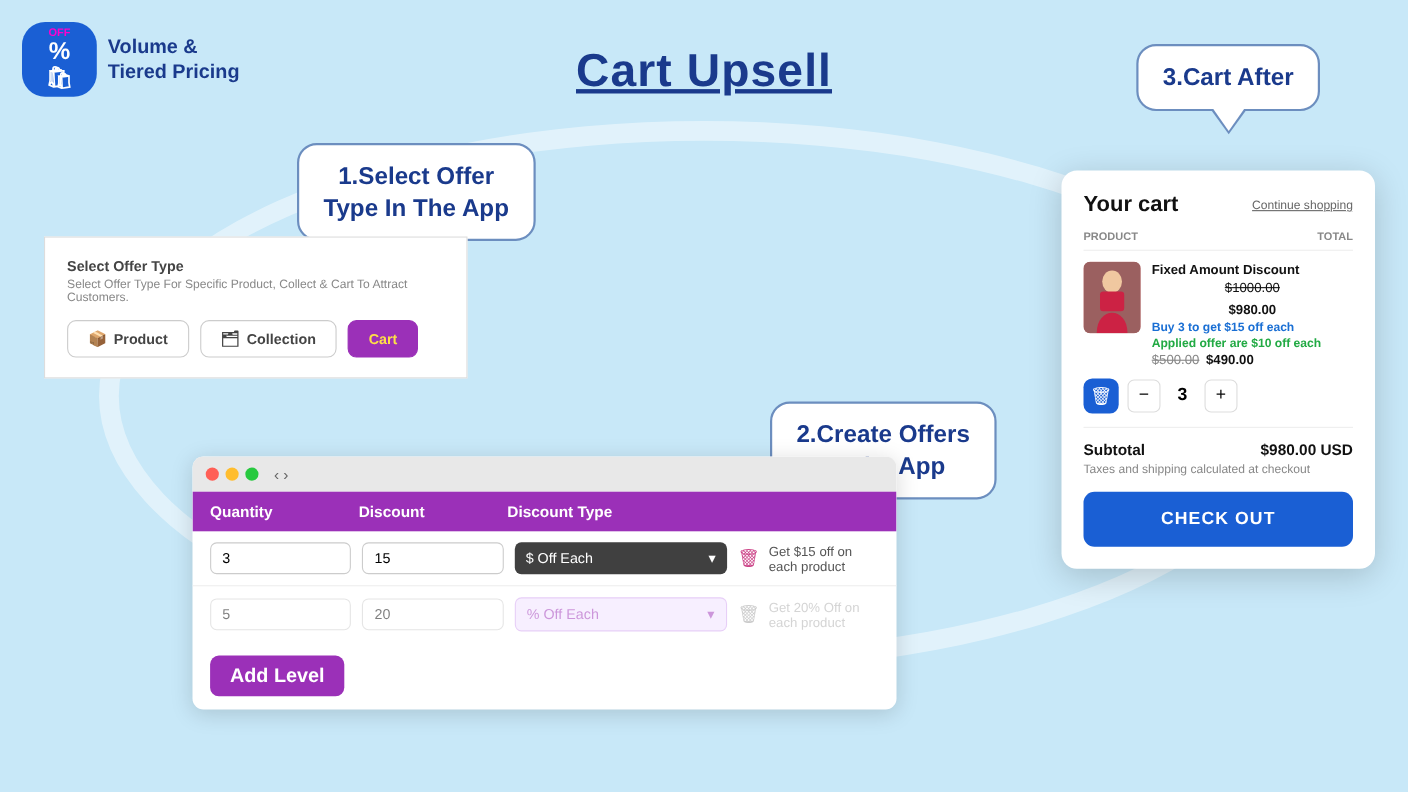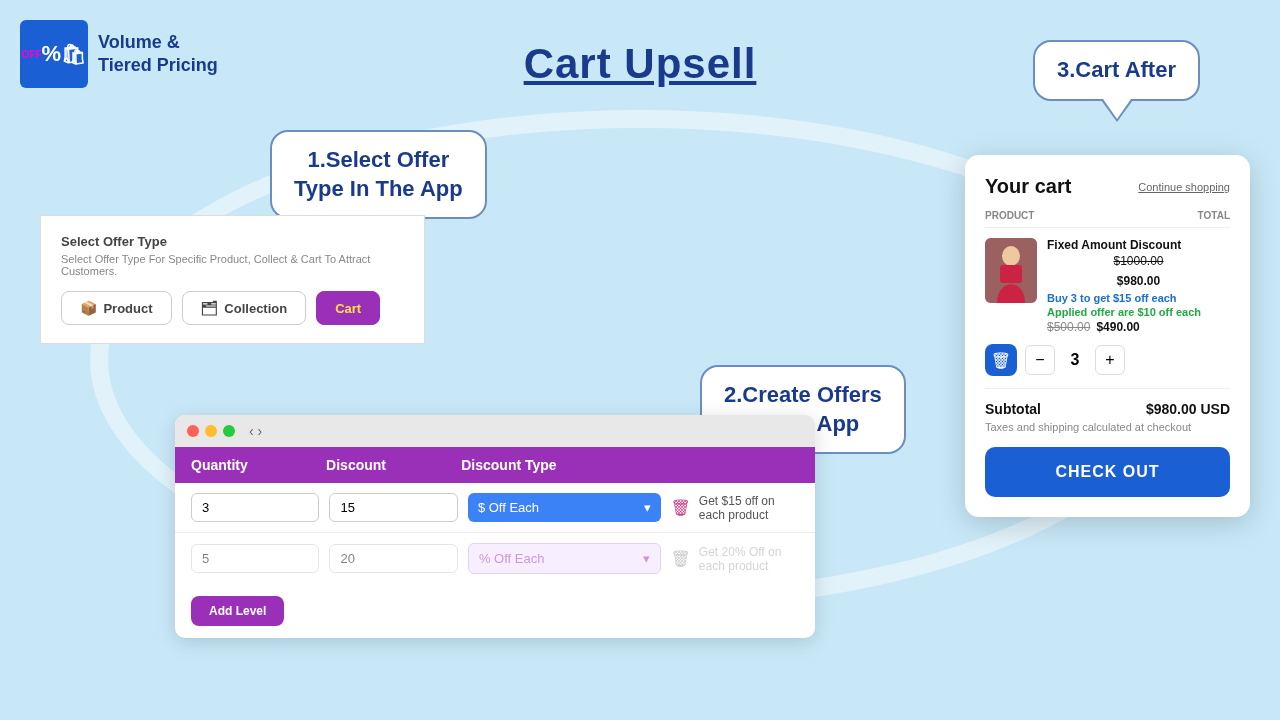--- a/index.html
+++ b/index.html
@@ -32,25 +32,25 @@
       left: 20px;
       display: flex;
       align-items: center;
       gap: 10px;
       z-index: 10;
     }
     .logo-icon {
       width: 68px;
       height: 68px;
       background: #1a5fd4;
-      border-radius: 6px;
+      border-radius: 21px;
       display: flex;
       align-items: center;
       justify-content: center;
-      flex-direction: row;
+      flex-direction: column;
       color: white;
       font-size: 10px;
       font-weight: 900;
       position: relative;
     }
     .logo-icon .percent {
       font-size: 22px;
       font-weight: 900;
       color: white;
       line-height: 1;
@@ -258,21 +258,21 @@
       opacity: 0.5;
     }
     .editor-input {
       border: 1.5px solid #ccc;
       border-radius: 6px;
       padding: 6px 10px;
       font-size: 13px;
       width: 100%;
     }
     .discount-type-select {
-      background: #3b82f6;
+      background: #404040;
       color: white;
       border: none;
       border-radius: 6px;
       padding: 7px 10px;
       font-size: 13px;
       width: 100%;
       display: flex;
       align-items: flex-start;
       justify-content: space-between;
       cursor: pointer;
@@ -307,21 +307,21 @@
       font-size: 16px;
       color: #cc4488;
       cursor: pointer;
     }
     .add-level-btn {
       background: #9b30b8;
       color: white;
       border: none;
       border-radius: 8px;
       padding: 8px 18px;
-      font-size: 12px;
+      font-size: 18px;
       font-weight: 600;
       margin: 12px 16px;
       cursor: pointer;
     }
 
     
     .bubble-cart-after {
       position: absolute;
       top: 40px;
       right: 80px;

